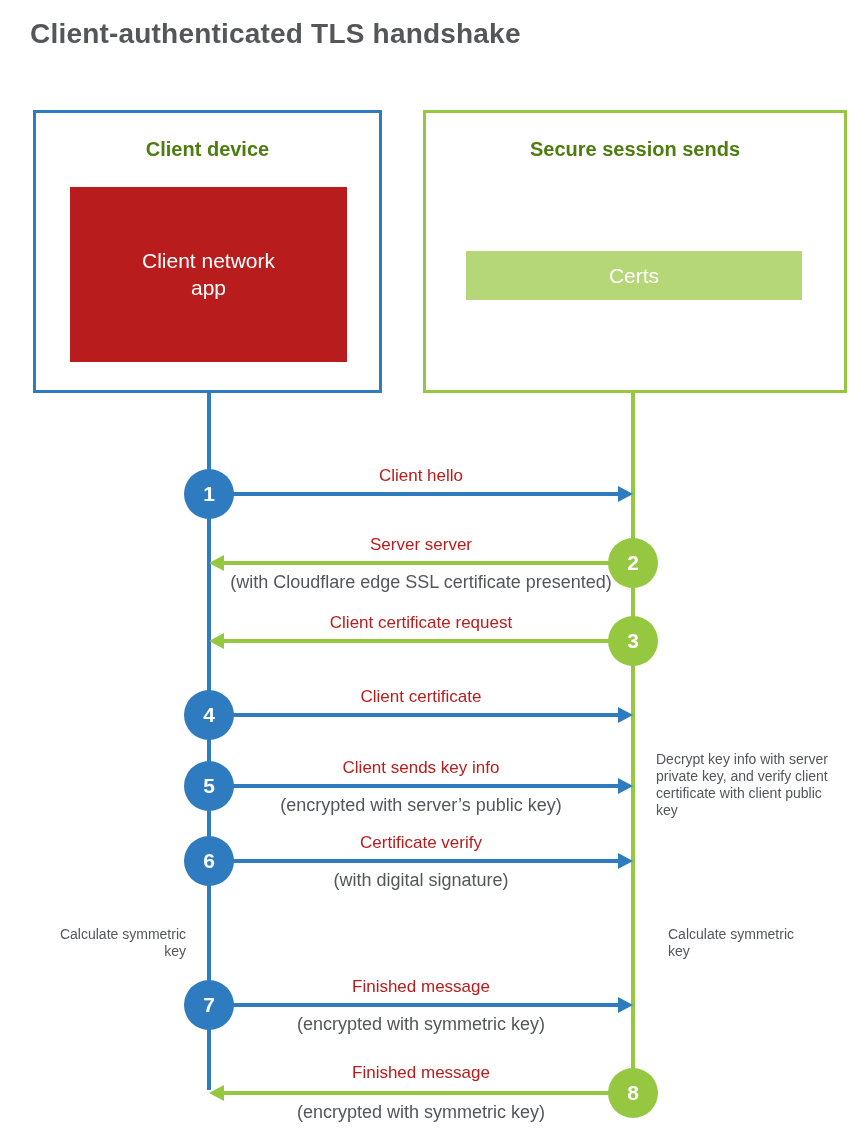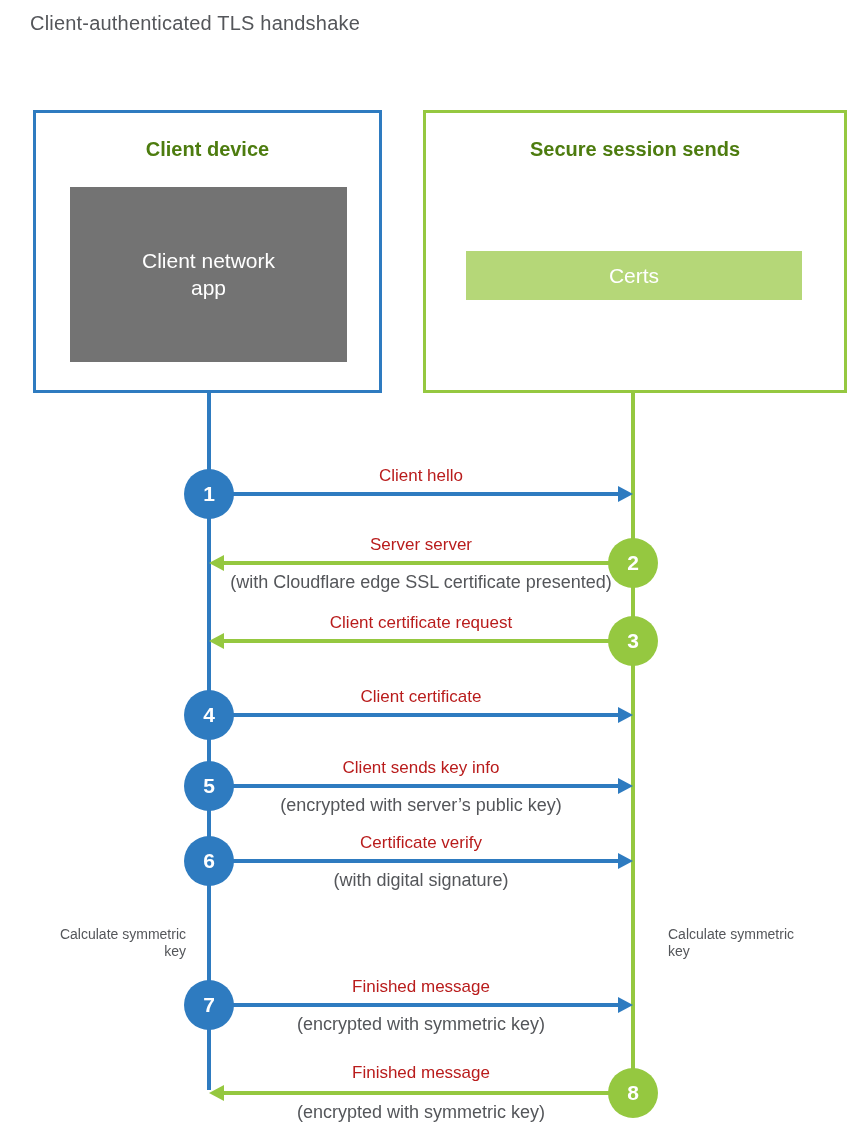--- a/index.html
+++ b/index.html
@@ -1,32 +1,32 @@
 <!DOCTYPE html>
 <html><head>
 <meta charset="utf-8">
 <style>
   * { margin:0; padding:0; box-sizing:border-box; }
   body { background:#ffffff; font-family:"Liberation Sans","DejaVu Sans",sans-serif; }
   .canvas { position:relative; width:865px; height:1146px; background:#ffffff; overflow:hidden; }
 
   .page-title {
-    position:absolute; left:30px; top:12px;
-    font-size:20px; font-weight:400; color:#54565a; letter-spacing:.2px;
+    position:absolute; left:30px; top:18px;
+    font-size:28px; font-weight:700; color:#54565a; letter-spacing:.2px;
   }
 
   
   .actor { position:absolute; top:110px; height:283px; background:#fff; }
   .actor.client { left:33px;  width:349px; border:3px solid #2e7bc0; }
   .actor.server { left:423px; width:424px; border:3px solid #95c840; }
   .actor-title { margin-top:25px; text-align:center; font-size:20px; font-weight:bold; color:#4d7c0f; }
 
   .client-app {
     position:absolute; left:70px; top:187px; width:277px; height:175px;
-    background:#737373; display:flex; align-items:center; justify-content:center;
+    background:#b91c1c; display:flex; align-items:center; justify-content:center;
   }
   .client-app span { display:block; max-width:165px; text-align:center; font-size:21px; color:#ffffff; line-height:1.25; }
 
   .server-bar {
     position:absolute; left:466px; width:336px; height:49px;
     background:#b5d778; display:flex; align-items:center; justify-content:center;
     font-size:21px; color:#ffffff;
   }
 
   
@@ -139,20 +139,21 @@
   <div>
     <div class="msg-label" style="top:833px;">Certificate verify</div>
     <div class="shaft blue" style="left:209px; top:859px; width:409px;"></div>
     <div class="head right blue" style="left:618px; top:853px;"></div>
     <div class="msg-sub" style="top:870px;">(with digital signature)</div>
     <div class="circle blue" style="left:184px; top:836px;">
         <span>6</span>
       </div>
   </div>
 
+  <div class="note decrypt">Decrypt key info with server private key, and verify client certificate with client public key</div>
   <div class="note calc-left">Calculate symmetric key</div>
   <div class="note calc-right">Calculate symmetric key</div>
 
   <div>
     <div class="msg-label" style="top:977px;">Finished message</div>
     <div class="shaft blue" style="left:209px; top:1003px; width:409px;"></div>
     <div class="head right blue" style="left:618px; top:997px;"></div>
     <div class="msg-sub" style="top:1014px;">(encrypted with symmetric key)</div>
     <div class="circle blue" style="left:184px; top:980px;">
         <span>7</span>

